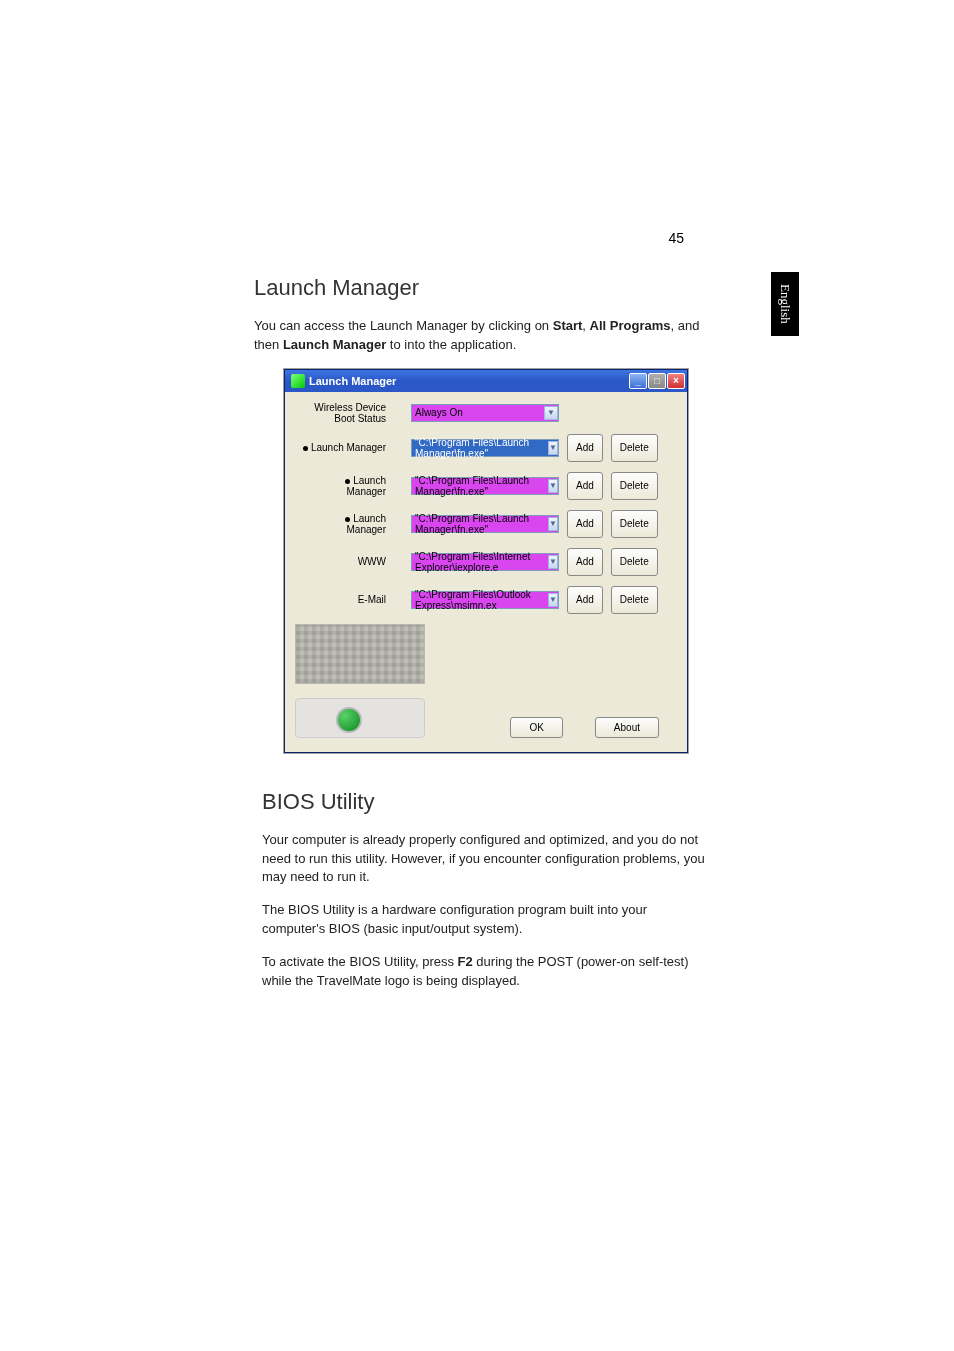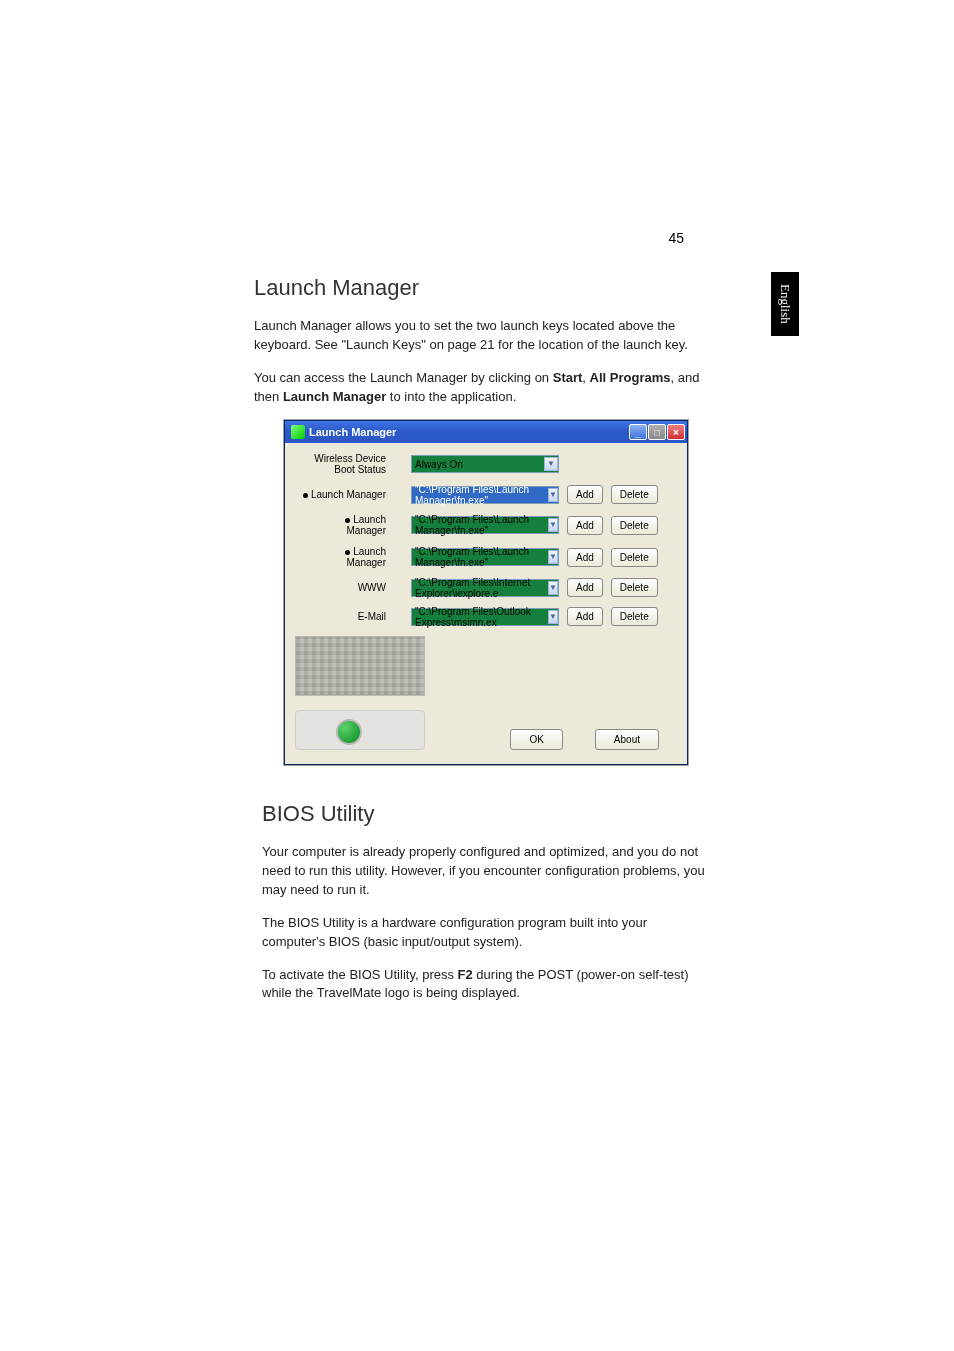--- a/index.html
+++ b/index.html
@@ -124,41 +124,41 @@
       height: 5px;
       background: #000;
       border-radius: 50%;
       margin-right: 3px;
       vertical-align: middle;
     }
     .lm-combo {
       width: 148px;
       height: 18px;
       border: 1px solid #7f9db9;
-      background: #15803d;
+      background: #d946ef;
       font-size: 10px;
       padding: 1px 3px;
       display: flex;
       align-items: center;
       justify-content: space-between;
     }
     .lm-combo.hl { background: #316ac5; color: #fff; }
     .lm-combo-arrow {
       width: 14px;
       height: 14px;
       background: linear-gradient(#f0f4fb, #c7d6ef);
       border: 1px solid #9cb6dd;
       text-align: center;
       font-size: 8px;
       line-height: 12px;
       color: #4a6a99;
       margin: -1px -3px -1px 2px;
     }
     .lm-btn {
-      height: 19px;
+      height: 28px;
       margin-left: 8px;
       font-size: 10px;
       padding: 0 8px;
       background: linear-gradient(#fdfdfd, #ece9d8);
       border: 1px solid #888;
       border-radius: 3px;
       cursor: pointer;
     }
     .lm-keyboard-area {
       margin-top: 6px;
@@ -204,21 +204,20 @@
 <body>
 
 <div class="page-number">45</div>
 
 <div class="side-tab">English</div>
 
 <div class="content">
 
   <h2 class="section-heading">Launch Manager</h2>
 
-  <p class="body-text">Launch Manager allows you to set the two launch keys located above the keyboard. See "Launch Keys" on page 21 for the location of the launch key.</p>
 
   <p class="body-text">
     <span>You can access the Launch Manager by clicking on </span><span class="bold">Start</span><span>, </span><span class="bold">All Programs</span><span>, and then </span><span class="bold">Launch Manager</span><span> to into the application.</span>
   </p>
 
   <div class="lm-window">
     <div class="lm-titlebar">
       <div class="lm-titlebar-left">
         <div class="lm-appicon"></div>
         <div class="lm-title">Launch Manager</div>

